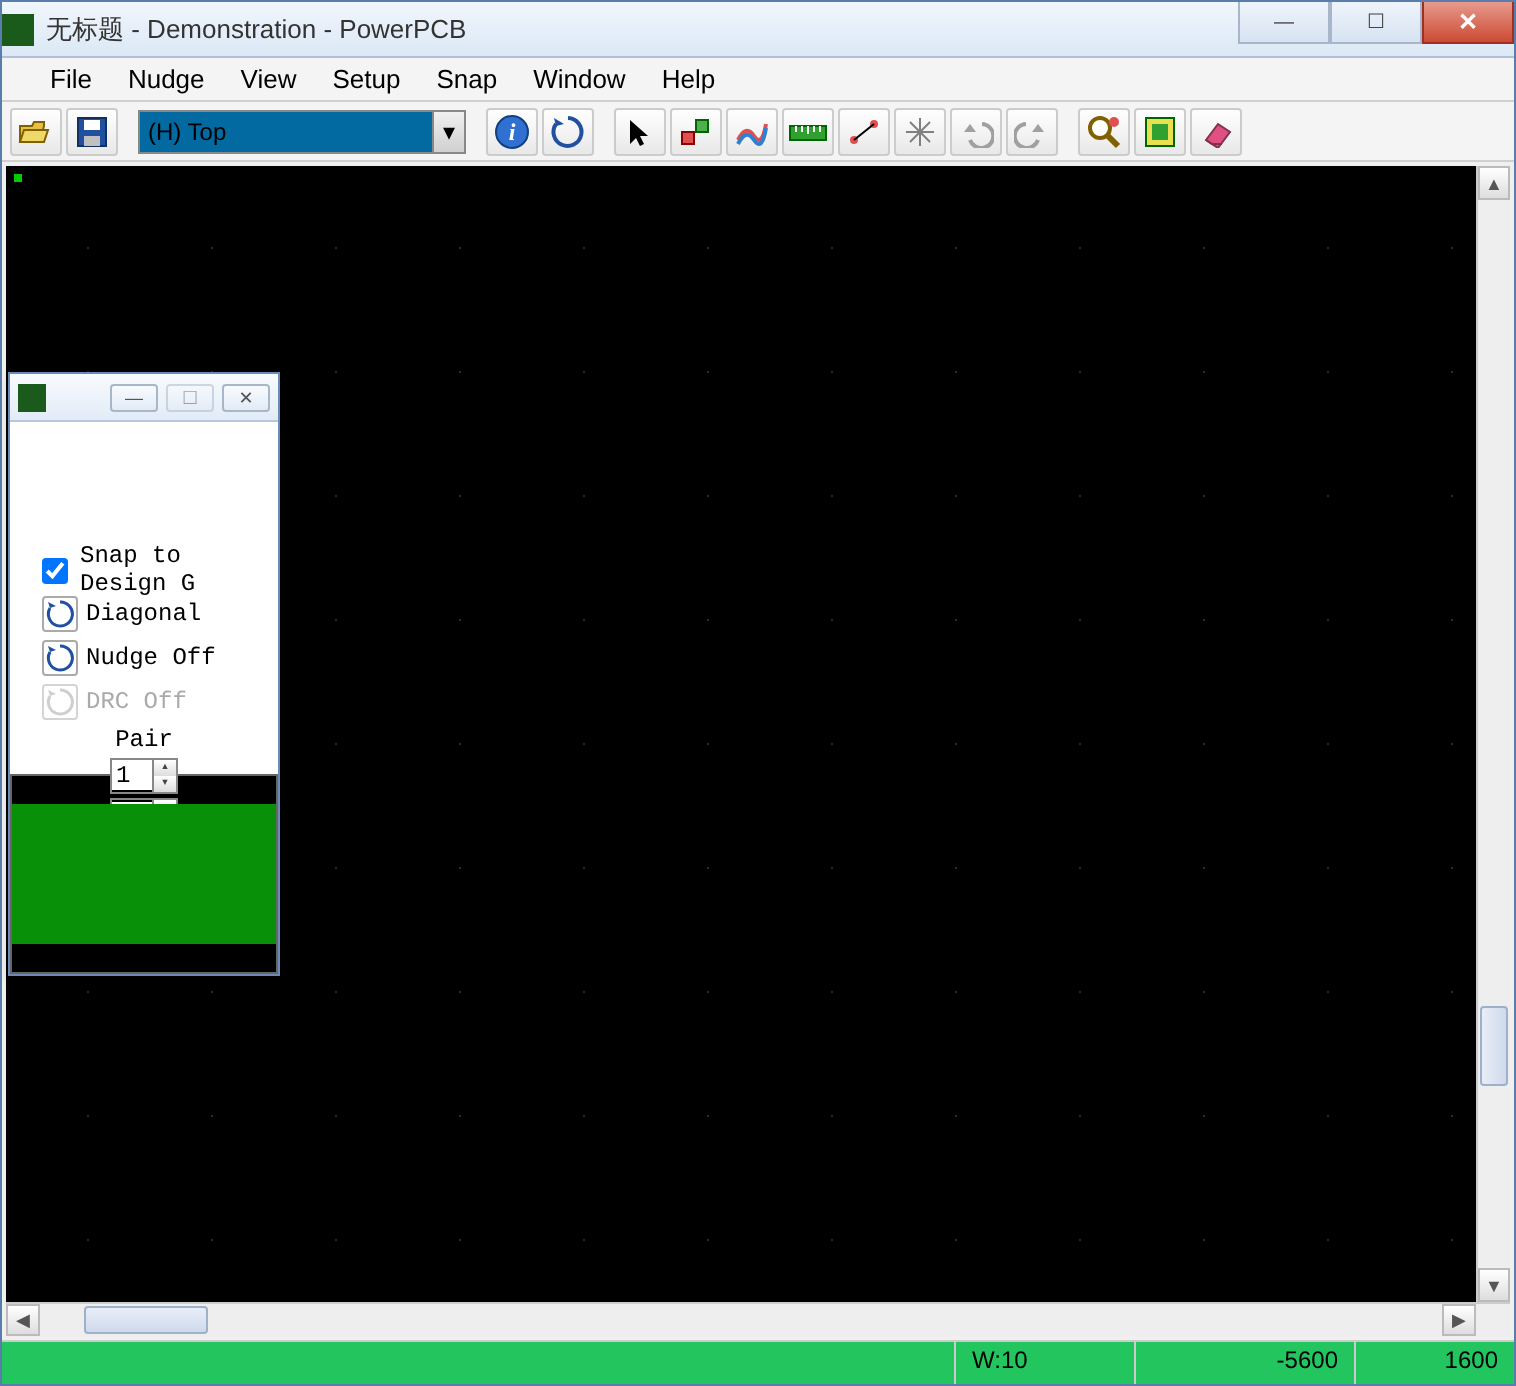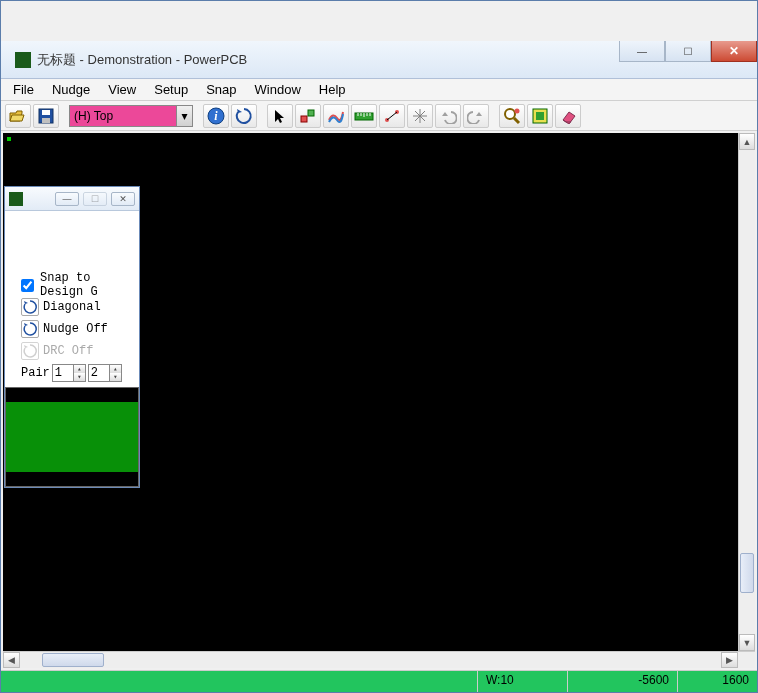--- a/index.html
+++ b/index.html
@@ -14,28 +14,27 @@
   .window {
     width: 758px;
     height: 693px;
     border: 1px solid #5b7dab;
     background: #f0f0f0;
     position: relative;
     display: flex;
     flex-direction: column;
   }
   .titlebar {
-    height: 38px;
+    height: 28px;
     background: linear-gradient(#f0f6fc, #dce8f6);
     border-bottom: 1px solid #b0c0d8;
     display: flex;
     align-items: center;
-    padding-left: 14px;
-    position: relative;
-    margin-top: 40px;
+    padding-left: 0;
+    position: relative;
   }
   .titlebar .app-icon {
     width: 16px; height: 16px;
     background: #1a5a1a;
     margin-right: 6px;
   }
   .titlebar .title-text {
     color: #333;
     font-size: 13px;
   }
@@ -64,21 +63,21 @@
     border-color: #a03020;
     color: #fff;
   }
   .win-btn.close::after { content:"✕"; font-size:12px; font-weight:bold; }
 
   .menubar {
     height: 22px;
     background: #f4f4f4;
     display: flex;
     align-items: center;
-    padding: 0 4px;
+    padding: 0 16px;
     gap: 2px;
     border-bottom: 1px solid #d0d0d0;
   }
   .menubar .menu-item {
     padding: 2px 8px;
     color: #000;
     font-size: 13px;
   }
   .toolbar {
     height: 30px;
@@ -93,23 +92,23 @@
     width: 26px; height: 24px;
     border: 1px solid #ccc;
     background: linear-gradient(#fff,#e8e8e8);
     display: flex;
     align-items: center;
     justify-content: center;
     border-radius: 2px;
   }
   .tb-sep { width:6px; }
   .layer-combo {
-    width: 124px; height: 22px;
+    width: 164px; height: 22px;
     border: 1px solid #888;
-    background: #ec4899;
+    background: #0369a1;
     display: flex;
     align-items: center;
     padding: 0 4px;
     font-size: 12px;
     position: relative;
   }
   .layer-combo .dd {
     position: absolute; right: 0; top: 0;
     width: 16px; height: 100%;
     border-left: 1px solid #888;
@@ -246,21 +245,21 @@
   .cycle-icon {
     width:18px;height:18px;
     border:1px solid #aaa;
     border-radius:2px;
     display:flex;align-items:center;justify-content:center;
   }
   .cycle-icon svg{display:block;}
   .disabled { color:#aaa; }
   .disabled .cycle-icon{opacity:0.5;}
   .pair-row {
-    display:flex;align-items:center;gap:2px;
+    display:flex;align-items:center;gap:2px;flex-direction:column;
   }
   .spin {
     display:inline-flex;align-items:center;
     border:1px solid #888;height:18px;
   }
   .spin input {
     width:20px;border:none;font-family:inherit;font-size:12px;
     text-align:left;padding:0 2px;
   }
   .spin .btns{

